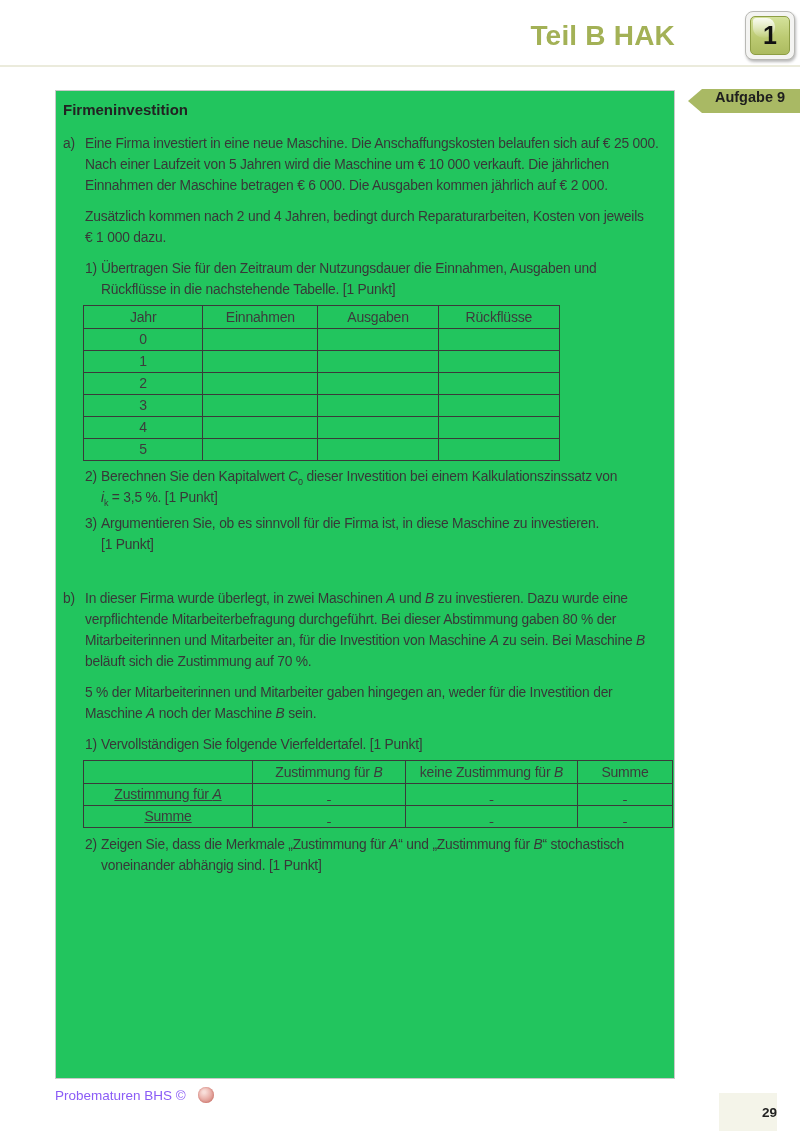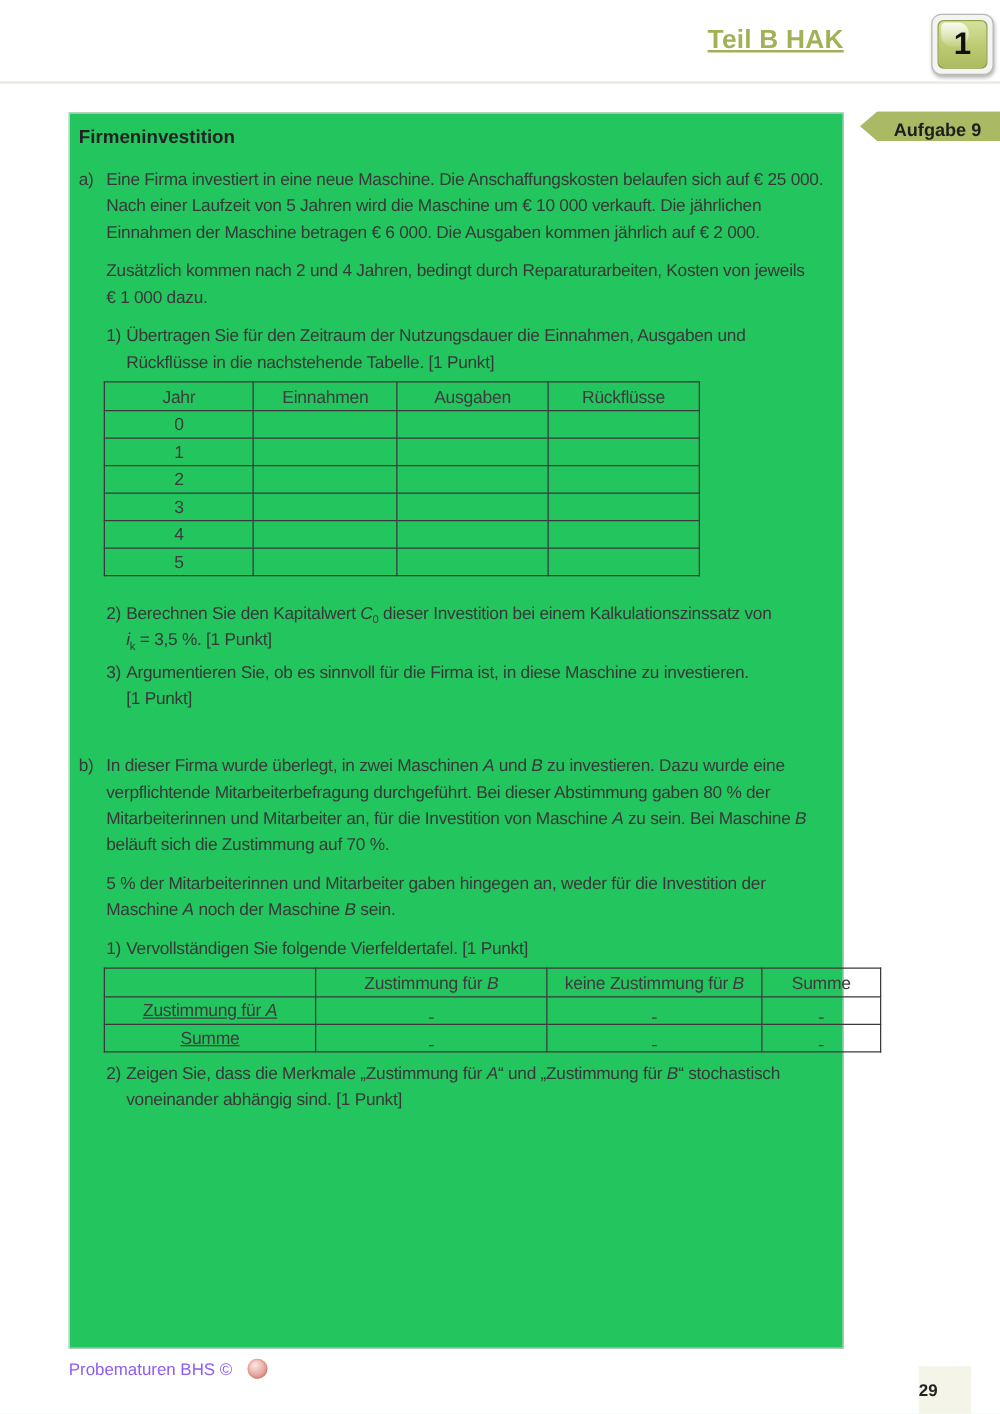--- a/index.html
+++ b/index.html
@@ -9,21 +9,21 @@
   }
   *{box-sizing:border-box; margin:0; padding:0;}
   html,body{background:#ffffff;}
   body{
     width:800px; height:1131px; position:relative; overflow:hidden;
     font-family:"Liberation Sans", sans-serif; color:var(--text);
   }
   
   .header-title{
     position:absolute; top:20px; right:125px;
-    font-size:21px; font-weight:bold; color:var(--accent); letter-spacing:0.2px;text-decoration:underline;
+    font-size:28px; font-weight:bold; color:var(--accent); letter-spacing:0.2px;
   }
   .chapter-badge{
     position:absolute; top:11px; right:5px; width:50px; height:49px;
     background:#f4f4f2; border:1px solid #b9b9b5; border-radius:8px;
     box-shadow:1px 2px 3px rgba(0,0,0,0.28);
     display:flex; align-items:center; justify-content:center;
   }
   .chapter-inner{
     position:relative; width:40px; height:39px; border-radius:5px;
     border:1px solid #8e9e44; overflow:hidden;
@@ -36,21 +36,21 @@
     border-radius:4px 10px 60% 60%;
   }
   .chapter-inner span{position:relative; font-size:25px; font-weight:bold; color:#111;}
   .header-rule{position:absolute; top:65px; left:0; width:800px; height:2px; background:var(--rule);}
   
   .aufgabe-badge{
     position:absolute; top:89px; right:0; width:112px; height:24px;
     background:var(--badge_bg);
     -webkit-clip-path:polygon(0 50%,14px 0,100% 0,100% 100%,14px 100%);
     clip-path:polygon(0 50%,14px 0,100% 0,100% 100%,14px 100%);
-    display:flex; align-items:flex-end; justify-content:center; padding-left:12px;
+    display:flex; align-items:flex-start; justify-content:center; padding-left:12px;
   }
   .aufgabe-badge span{font-size:14.5px; font-weight:bold; color:var(--badge_text);}
   
   .content-box{
     position:absolute; left:55px; top:90px; width:620px; height:989px;
     border:1px solid var(--box_border); background:#22c55e;
     padding:7px 10px 0 7px; font-size:13.8px; line-height:21px; letter-spacing:-0.2px;
   }
   .task-title{font-size:15px; font-weight:bold; letter-spacing:0; margin:1px 0 13px 0; color:#222;}
   .part{display:flex; align-items:flex-start;}
@@ -59,54 +59,54 @@
   .part-body{flex:1; min-width:0;}
   .para{margin:0 0 10px 0;}
   .item{display:flex; margin:0 0 5px 0;}
   .item-num{width:16px; flex-shrink:0;}
   .item-text{flex:1;}
   sub{font-size:9px; line-height:0;}
   i{font-style:italic;}
   
   table.wtable{
     border-collapse:collapse; table-layout:fixed;
-    border:1.5px solid #222; margin:2px 0 19px -2px;
+    border:1.5px solid #222; margin:2px 0 5px -2px;
     font-size:14px; letter-spacing:-0.2px; color:#3c3c3c;
   }
   table.wtable th, table.wtable td{
     border:1px solid var(--table_border); text-align:center;
     font-weight:normal; padding:0 3px; overflow:hidden; white-space:nowrap;
   }
   table.t1{width:477px;}
   table.t1 th{height:23px;}
   table.t1 td{height:20px;}
   table.t1 th:nth-child(1){width:117px;}
   table.t1 th:nth-child(2){width:113px;}
   table.t1 th:nth-child(3){width:118px;}
   table.t1 th:nth-child(4){width:119px;}
   table.t2{width:589px; margin-bottom:6px;}
   table.t2 th{height:23px;}
   table.t2 td{height:22px;text-decoration:underline;}
   table.t2 th:nth-child(1){width:169px;}
-  table.t2 th:nth-child(2){width:185px;}
+  table.t2 th:nth-child(2){width:153px;}
   table.t2 th:nth-child(3){width:172px;}
   table.t2 th:nth-child(4){width:95px;}
   
   .footer{
     position:absolute; left:55px; top:1087px; font-size:13.5px; letter-spacing:0;
     color:#8b5cf6; display:flex; align-items:center; gap:12px;
   }
   .logo{
     display:inline-block; width:16px; height:16px; border-radius:50%;
     background:radial-gradient(circle at 38% 32%, #f8ded9 8%, #eab3ac 45%, #d88f86 75%, #cf837a 100%);
     box-shadow:inset 0 0 2px rgba(180,60,50,0.6);
   }
   .pagenum{
-    position:absolute; right:23px; top:1093px; width:42px; height:38px;
-    background:var(--pagenum_bg); display:flex; align-items:center; justify-content:flex-start;
+    position:absolute; right:23px; top:1093px; width:58px; height:38px;
+    background:var(--pagenum_bg); display:flex; align-items:center; justify-content:flex-end;
   }
   .pagenum span{font-size:13.5px; font-weight:bold; color:#222;}
 </style>
 </head>
 <body>
 
 <div class="header-title">Teil B HAK</div>
 <div class="chapter-badge">
   <div class="chapter-inner">
     <span>1</span>

